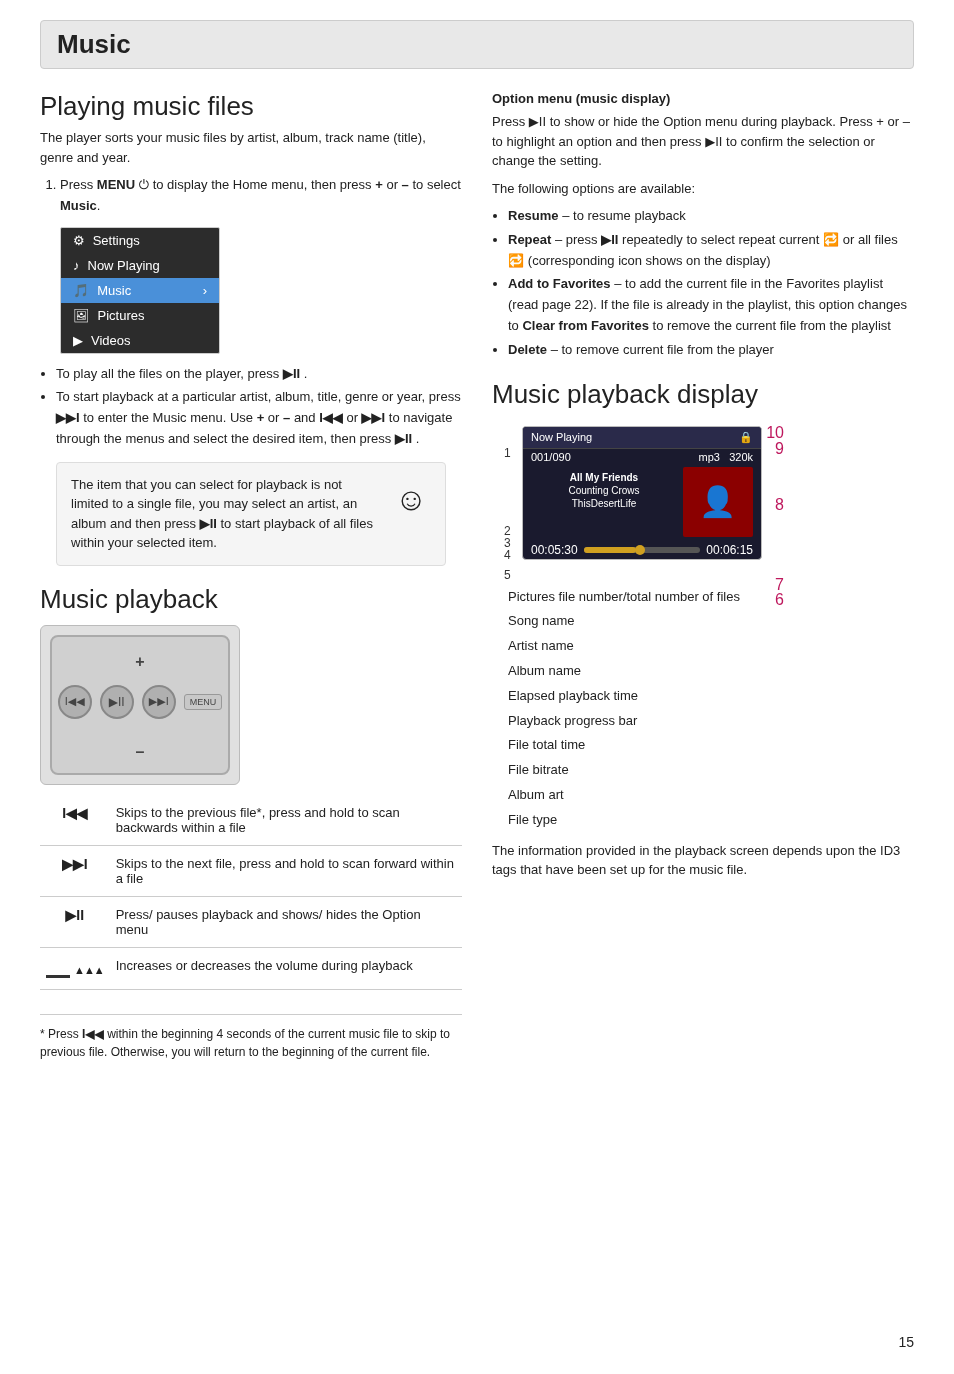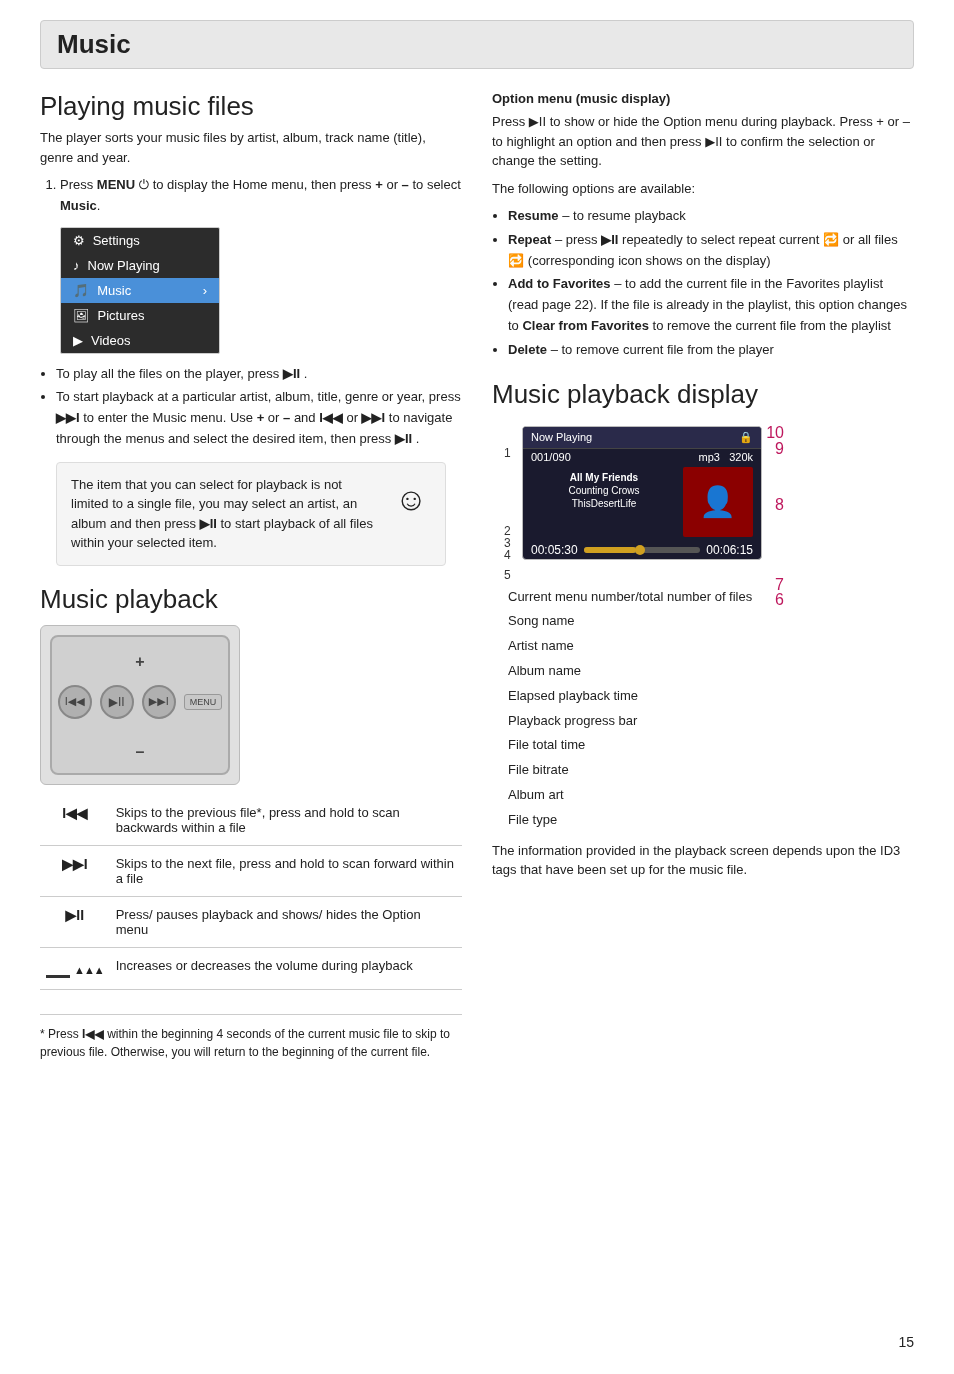--- a/index.html
+++ b/index.html
@@ -490,21 +490,21 @@
                   <div class="progress-dot"></div>
                 </div>
                 <span>00:06:15</span>
               </div>
             </div>
           </div>
         </div>
 
         
         <ol class="numbered-labels" style="margin-top: 14px; margin-left: 16px;">
-          <li>Current menu number/total number of files</li>
+          <li>Pictures file number/total number of files</li>
           <li>Song name</li>
           <li>Artist name</li>
           <li>Album name</li>
           <li>Elapsed playback time</li>
           <li>Playback progress bar</li>
           <li>File total time</li>
           <li>File bitrate</li>
           <li>Album art</li>
           <li>File type</li>
         </ol>

